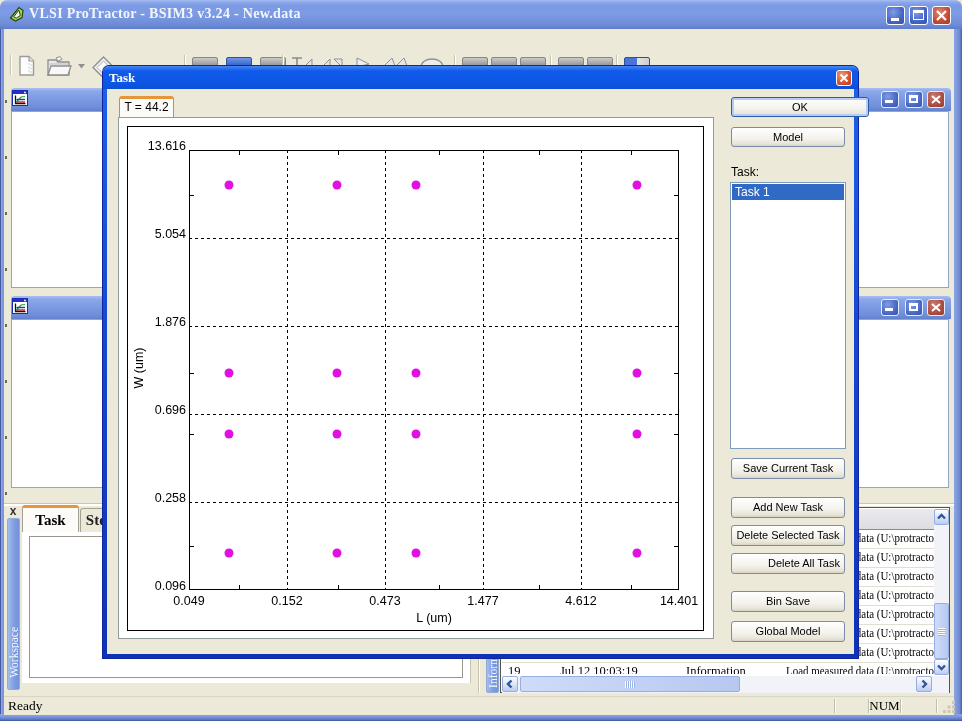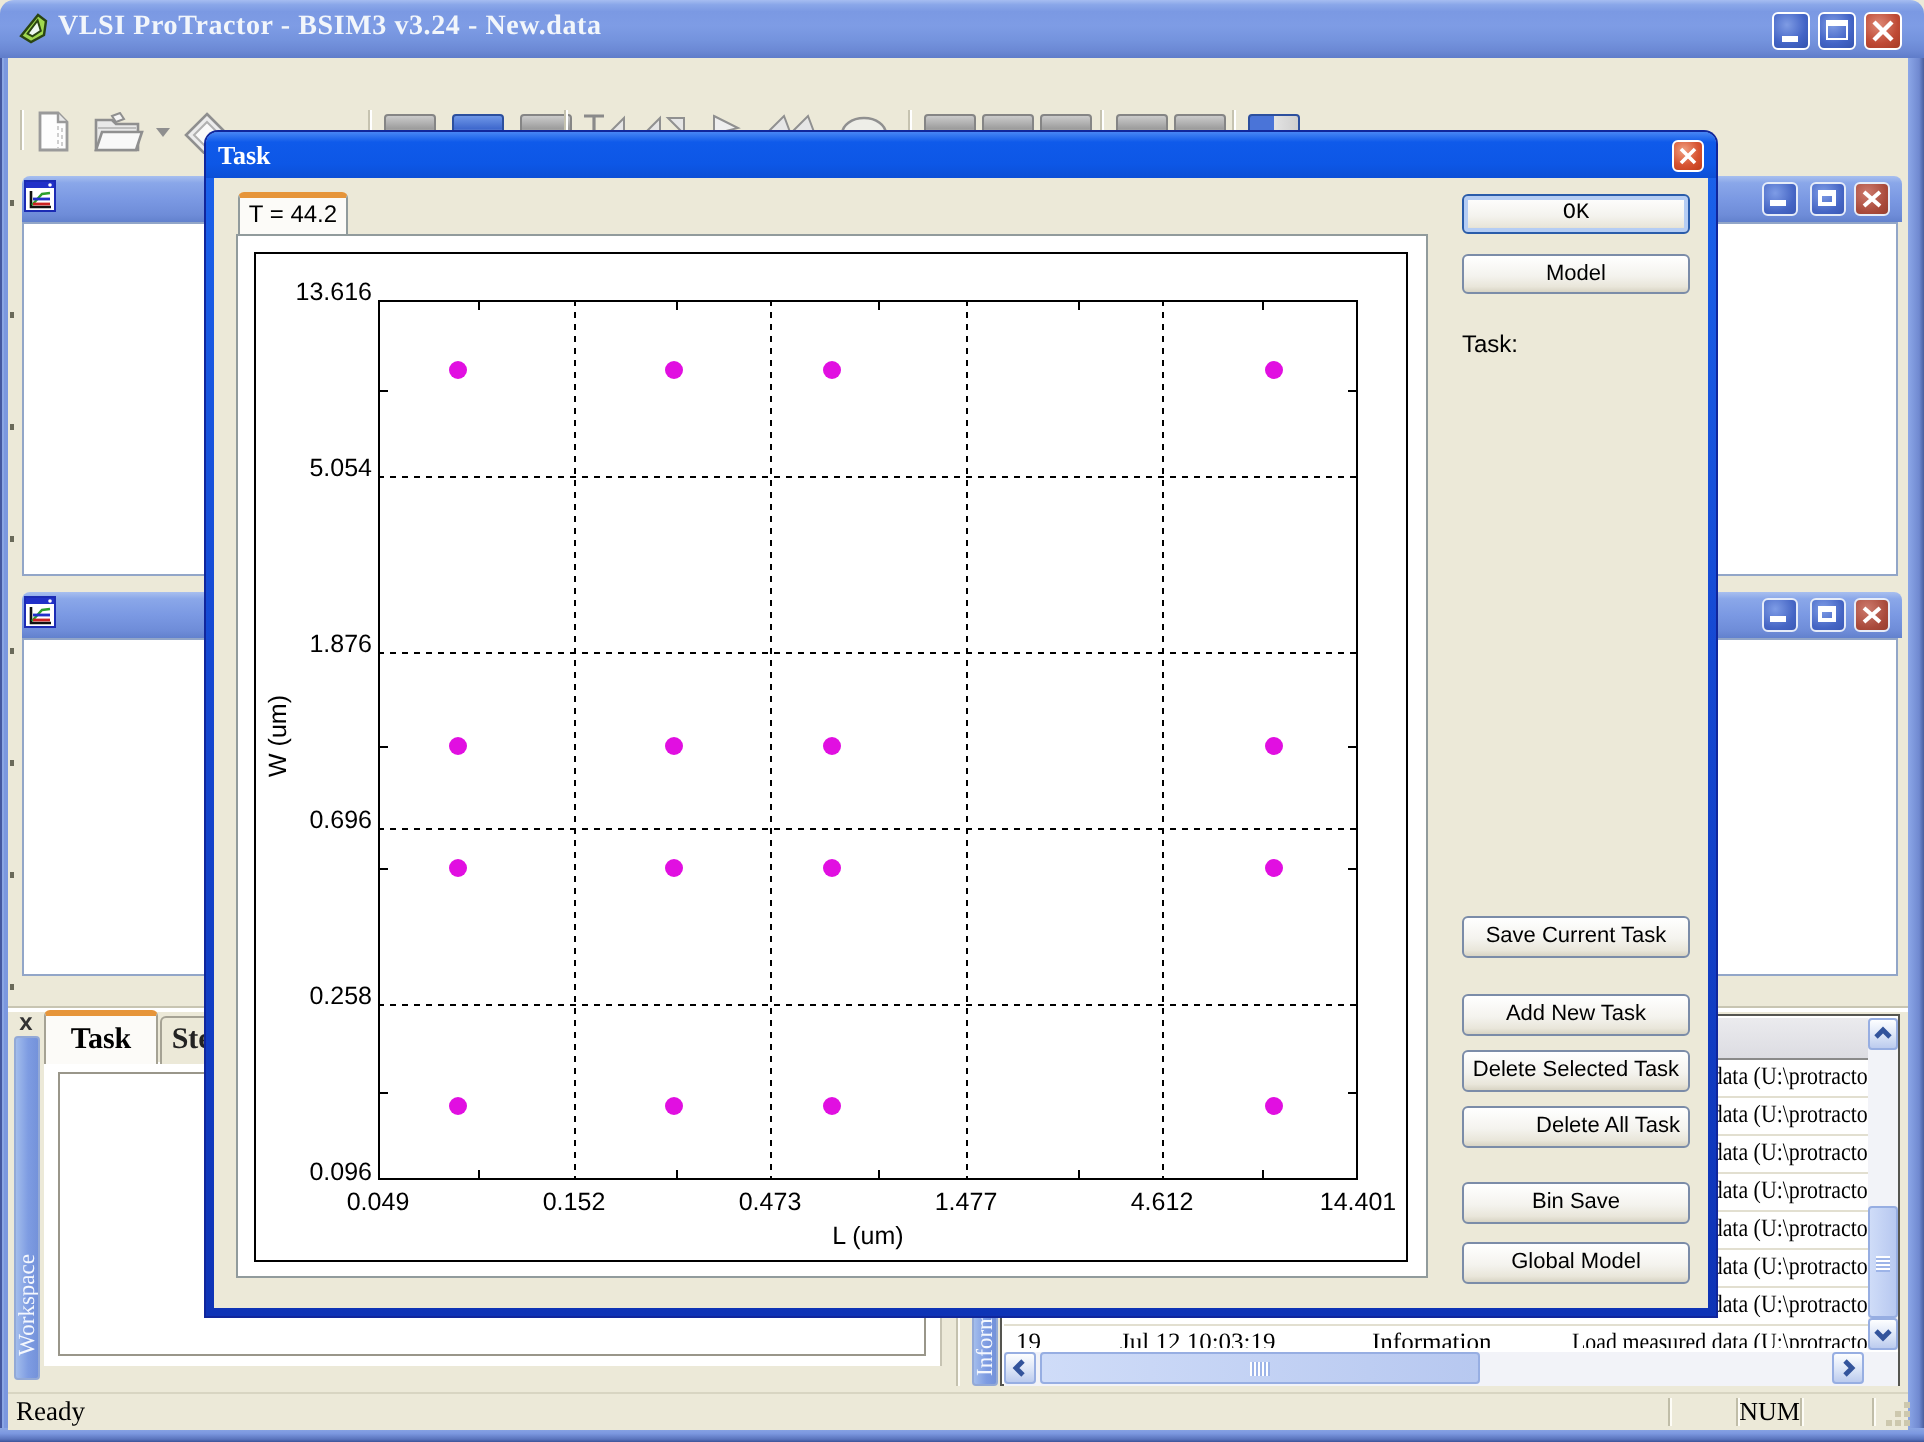--- a/index.html
+++ b/index.html
@@ -290,21 +290,21 @@
               <path d="M6.5 4.5 L10 8 L6.5 11.5" fill="none" stroke="#33549c" stroke-width="2.4"></path>
             </svg>
           </div>
       </div>
     </div>
   </div>
   <div id="statusbar" class="abs">
     <span class="abs" style="left:4px;top:1px;font-size:13.5px;">Ready</span>
     <span class="abs ssep" style="left:830px;"></span>
     <span class="abs ssep" style="left:864px;"></span>
-    <span class="abs" style="left:865px;top:1px;width:31px;text-align:right;font-size:13px;">NUM</span>
+    <span class="abs" style="left:865px;top:1px;width:31px;text-align:center;font-size:13px;">NUM</span>
     <span class="abs ssep" style="left:896px;"></span>
     <span class="abs ssep" style="left:932px;"></span>
     <svg class="abs" style="left:939px;top:4px;" width="13" height="13">
         <g fill="#cdc8ae">
           <rect x="9" y="9" width="3" height="3"></rect>
           <rect x="9" y="4.5" width="3" height="3"></rect>
           <rect x="9" y="0" width="3" height="3"></rect>
           <rect x="4.5" y="9" width="3" height="3"></rect>
           <rect x="4.5" y="4.5" width="3" height="3"></rect>
           <rect x="0" y="9" width="3" height="3"></rect>
@@ -384,23 +384,26 @@
         <text x="62" y="479" text-anchor="middle">0.049</text>
         <text x="160" y="479" text-anchor="middle">0.152</text>
         <text x="258" y="479" text-anchor="middle">0.473</text>
         <text x="356" y="479" text-anchor="middle">1.477</text>
         <text x="454" y="479" text-anchor="middle">4.612</text>
         <text x="552" y="479" text-anchor="middle">14.401</text>
         <text x="307" y="496" text-anchor="middle">L (um)</text>
         <text x="16" y="242" text-anchor="middle" transform="rotate(-90 16 242)">W (um)</text>
       </g>
     </svg>
-    <div class="abs btn btnfocus" style="left:628px;top:31px;width:114px;height:20px;line-height:18px;font-family:Liberation Mono, monospace;">OK</div>
+    <div class="abs btn btnfocus" style="left:628px;top:31px;width:138px;height:20px;line-height:18px;">OK</div>
     <div class="abs btn" style="left:628px;top:61px;width:114px;height:20px;line-height:18px;">Model</div>
     <div class="abs" style="left:628px;top:99px;font-family:'Liberation Sans',sans-serif;font-size:12px;">Task:</div>
+    <div class="abs" style="left:627px;top:116px;width:116px;height:267px;background:#fff;border:1px solid #7f9db9;box-sizing:border-box;">
+      <div style="position:absolute;left:1px;top:1px;right:1px;height:16px;background:#316ac5;color:#fff;font-family:'Liberation Sans',sans-serif;font-size:12px;line-height:16px;padding-left:3px;">Task 1</div>
+    </div>
     <div class="abs btn" style="left:628px;top:392px;width:114px;height:21px;line-height:19px;">Save Current Task</div>
     <div class="abs btn" style="left:628px;top:431px;width:114px;height:21px;line-height:19px;">Add New Task</div>
     <div class="abs btn" style="left:628px;top:459px;width:114px;height:21px;line-height:19px;">Delete Selected Task</div>
     <div class="abs btn" style="left:628px;top:487px;width:114px;height:21px;line-height:19px;padding-left:32px;">Delete All Task</div>
     <div class="abs btn" style="left:628px;top:525px;width:114px;height:21px;line-height:19px;">Bin Save</div>
     <div class="abs btn" style="left:628px;top:555px;width:114px;height:21px;line-height:19px;">Global Model</div>
   </div>
 </div>
 
 </body></html>

